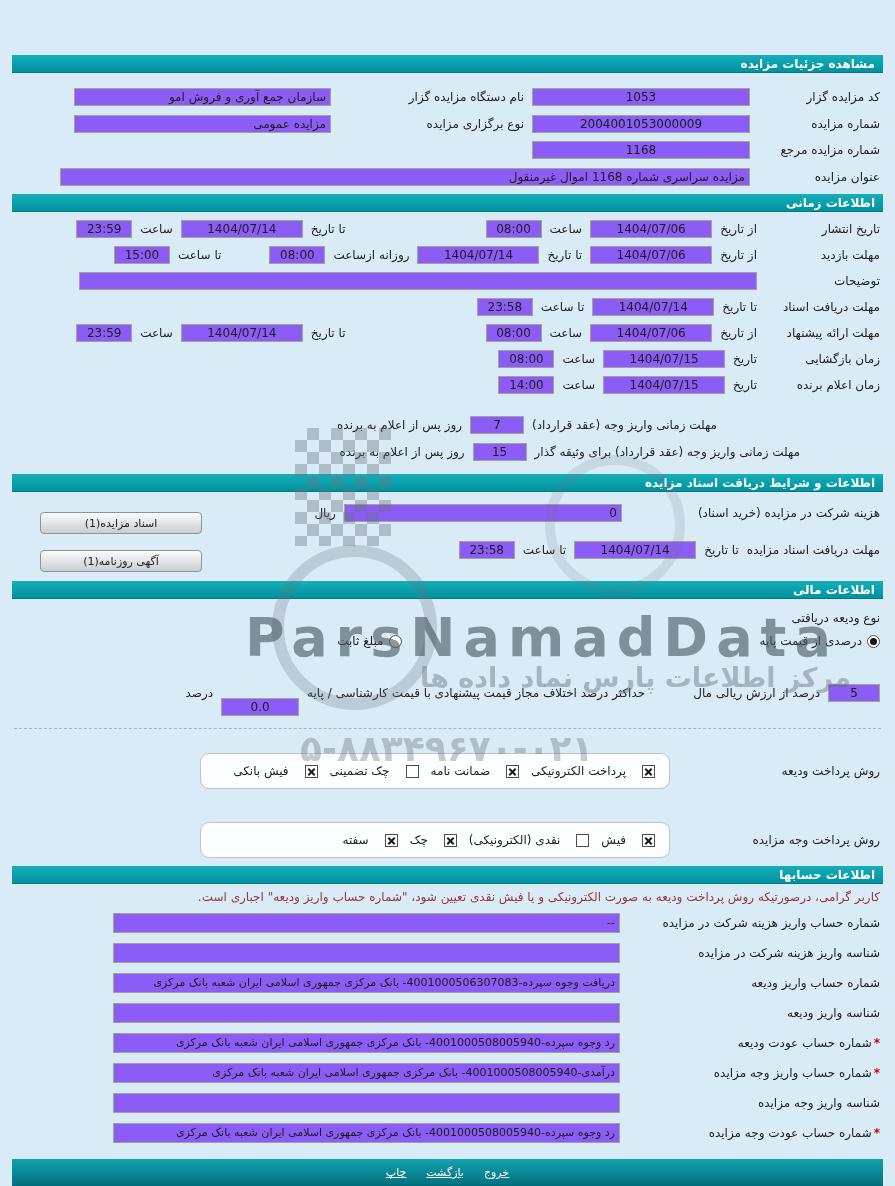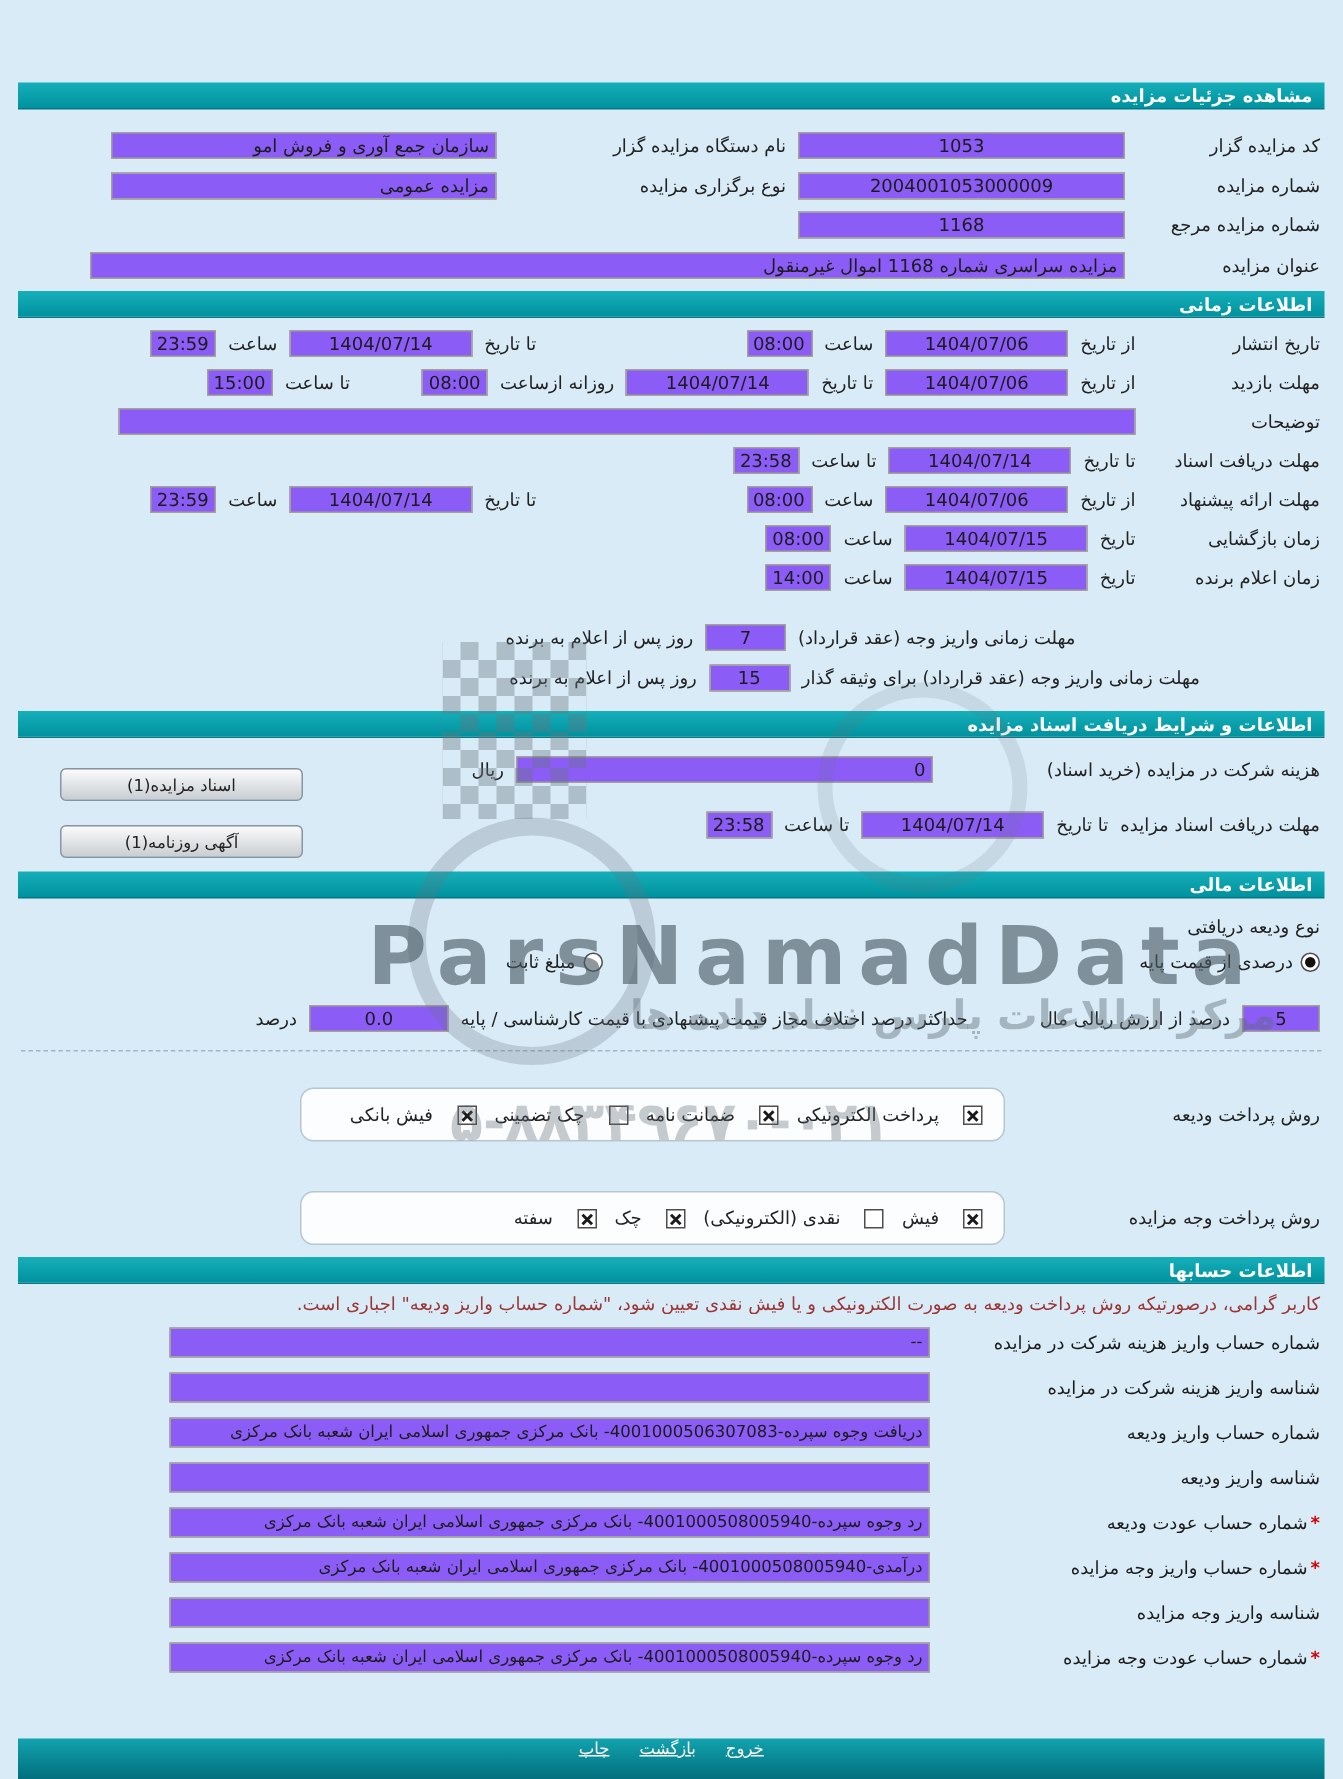--- a/index.html
+++ b/index.html
@@ -22,24 +22,24 @@
   .cat  { width: 115px; }
   .ybox {
     background: #8b5cf6; border: 1px solid #a3a390; height: 18px; line-height: 16px;
     padding: 0 4px; text-align: center; flex: none; overflow: hidden; font-size: 12px;
   }
   .mbox { width: 218px; }
   .wbox { width: 257px; text-align: right; }
   .xlbox { width: 690px; text-align: right; }
   .notesbox { width: 678px; }
   .date { width: 122px; }
-  .time { width: 44px; }
+  .time { width: 56px; }
   .num  { width: 54px; }
   .pct5 { width: 52px; }
-  .pct0 { width: 93px; }
+  .pct0 { width: 78px; margin-top: 28px; }
   .fee  { width: 278px; text-align: right; }
   .gapbig   { margin-right: 132px; }
   .gapmed   { margin-right: 40px; }
   .gapfee   { margin-right: 68px; }
   .gapmid   { margin-right: 40px; }
   .gapradio { margin-right: 350px; }
   .mt-bar2 { margin-top: 8px; }
   .mt-rowA { margin-top: 15px; }
   .mt9 { margin-top: 9px; }
   .mt12 { margin-top: 12px; }
@@ -80,21 +80,21 @@
   .cb.checked::after  { transform: rotate(-45deg); }
   .notice { margin-top: 6px; padding: 0 15px; color: #9c3535; font-size: 12px; white-space: nowrap; overflow: hidden; }
   .acc { margin-top: 10px; }
   .acc-first { margin-top: 9px; }
   .acc-lbl { width: 252px; flex: none; display: flex; align-items: center; gap: 2px; white-space: nowrap; overflow: hidden; }
   .star { color: #d40000; font-weight: bold; flex: none; }
   .acc-box { width: 507px; height: 20px; line-height: 18px; text-align: right; font-size: 11px; }
   .footer {
     position: absolute; left: 12px; right: 12px; bottom: 0; height: 27px;
     background: linear-gradient(180deg, #12a3ae 0%, #016f7d 100%);
-    display: flex; direction: ltr; align-items: flex-start; justify-content: center; gap: 20px;
+    display: flex; direction: ltr; align-items: center; justify-content: center; gap: 20px;
   }
   .footer a { color: #fff; font-size: 11px; text-decoration: underline; cursor: pointer; }
   
   .wm { position: absolute; inset: 0; pointer-events: none; z-index: 5; }
   .wm > div { position: absolute; }
   .wm-checker {
     top: 428px; left: 295px; width: 96px; height: 118px;
     background: repeating-conic-gradient(rgba(104,116,126,0.38) 0% 25%, transparent 0% 50%);
     background-size: 24px 24px;
   }

